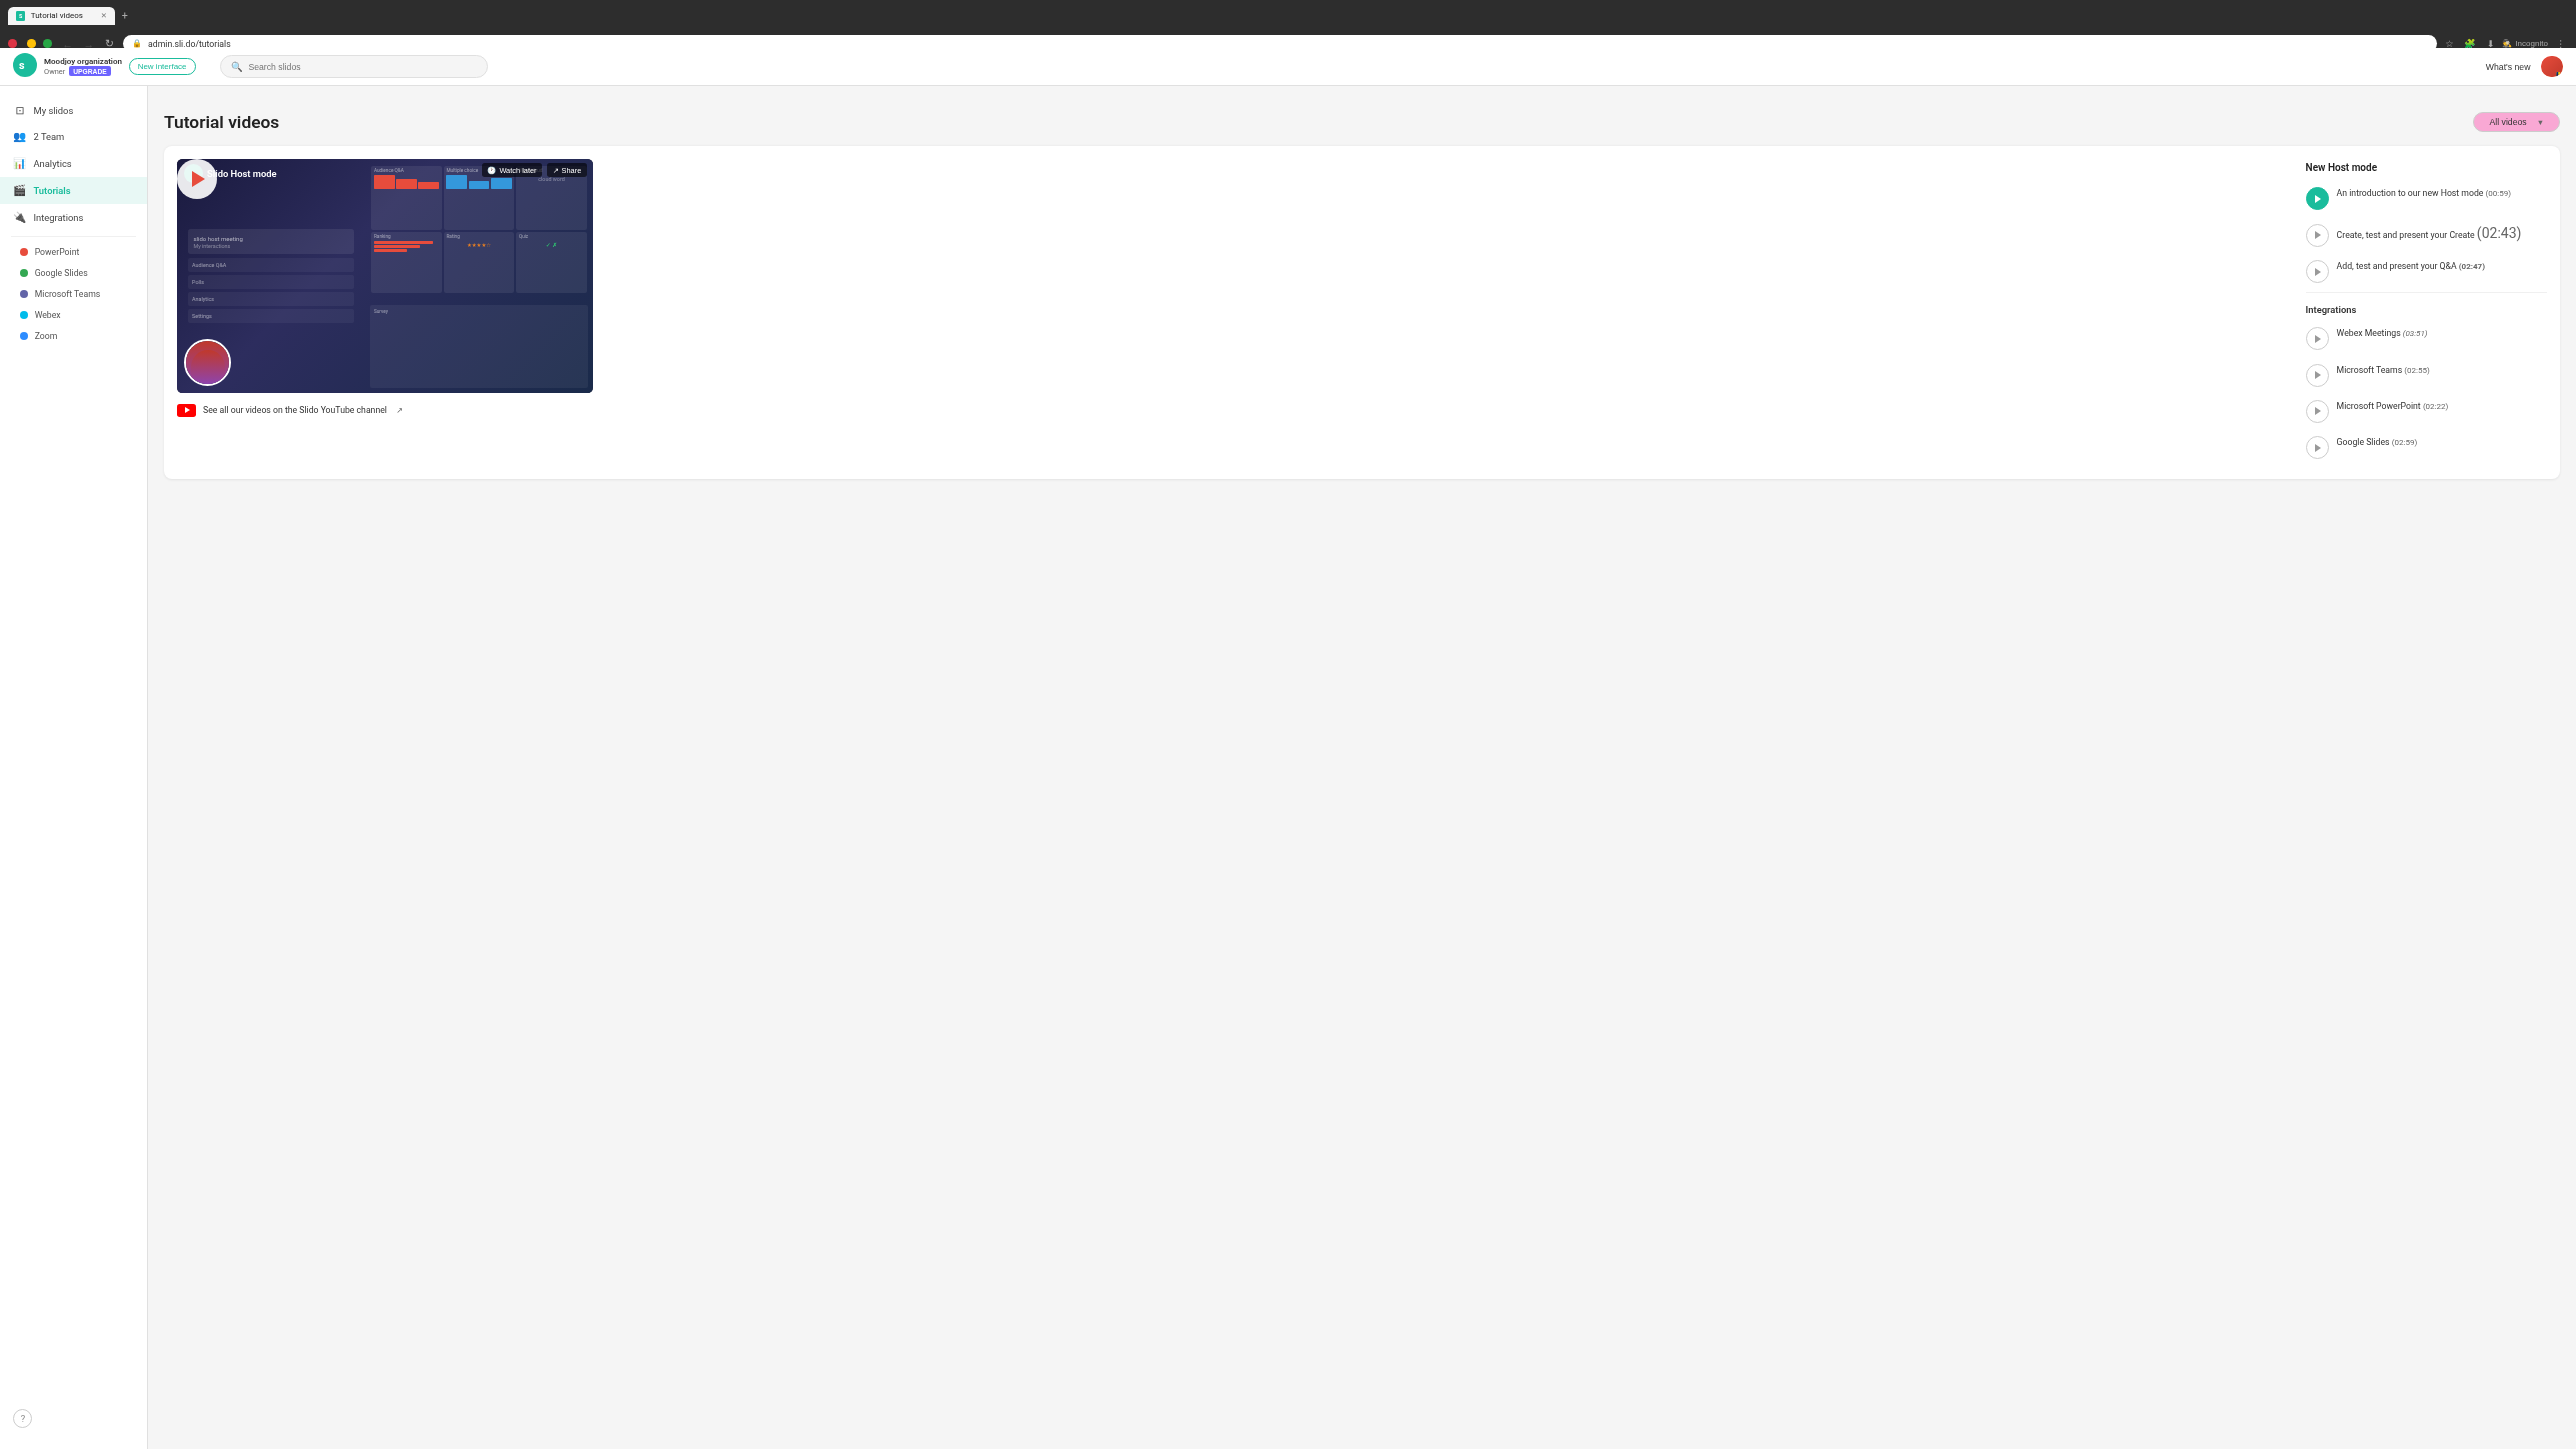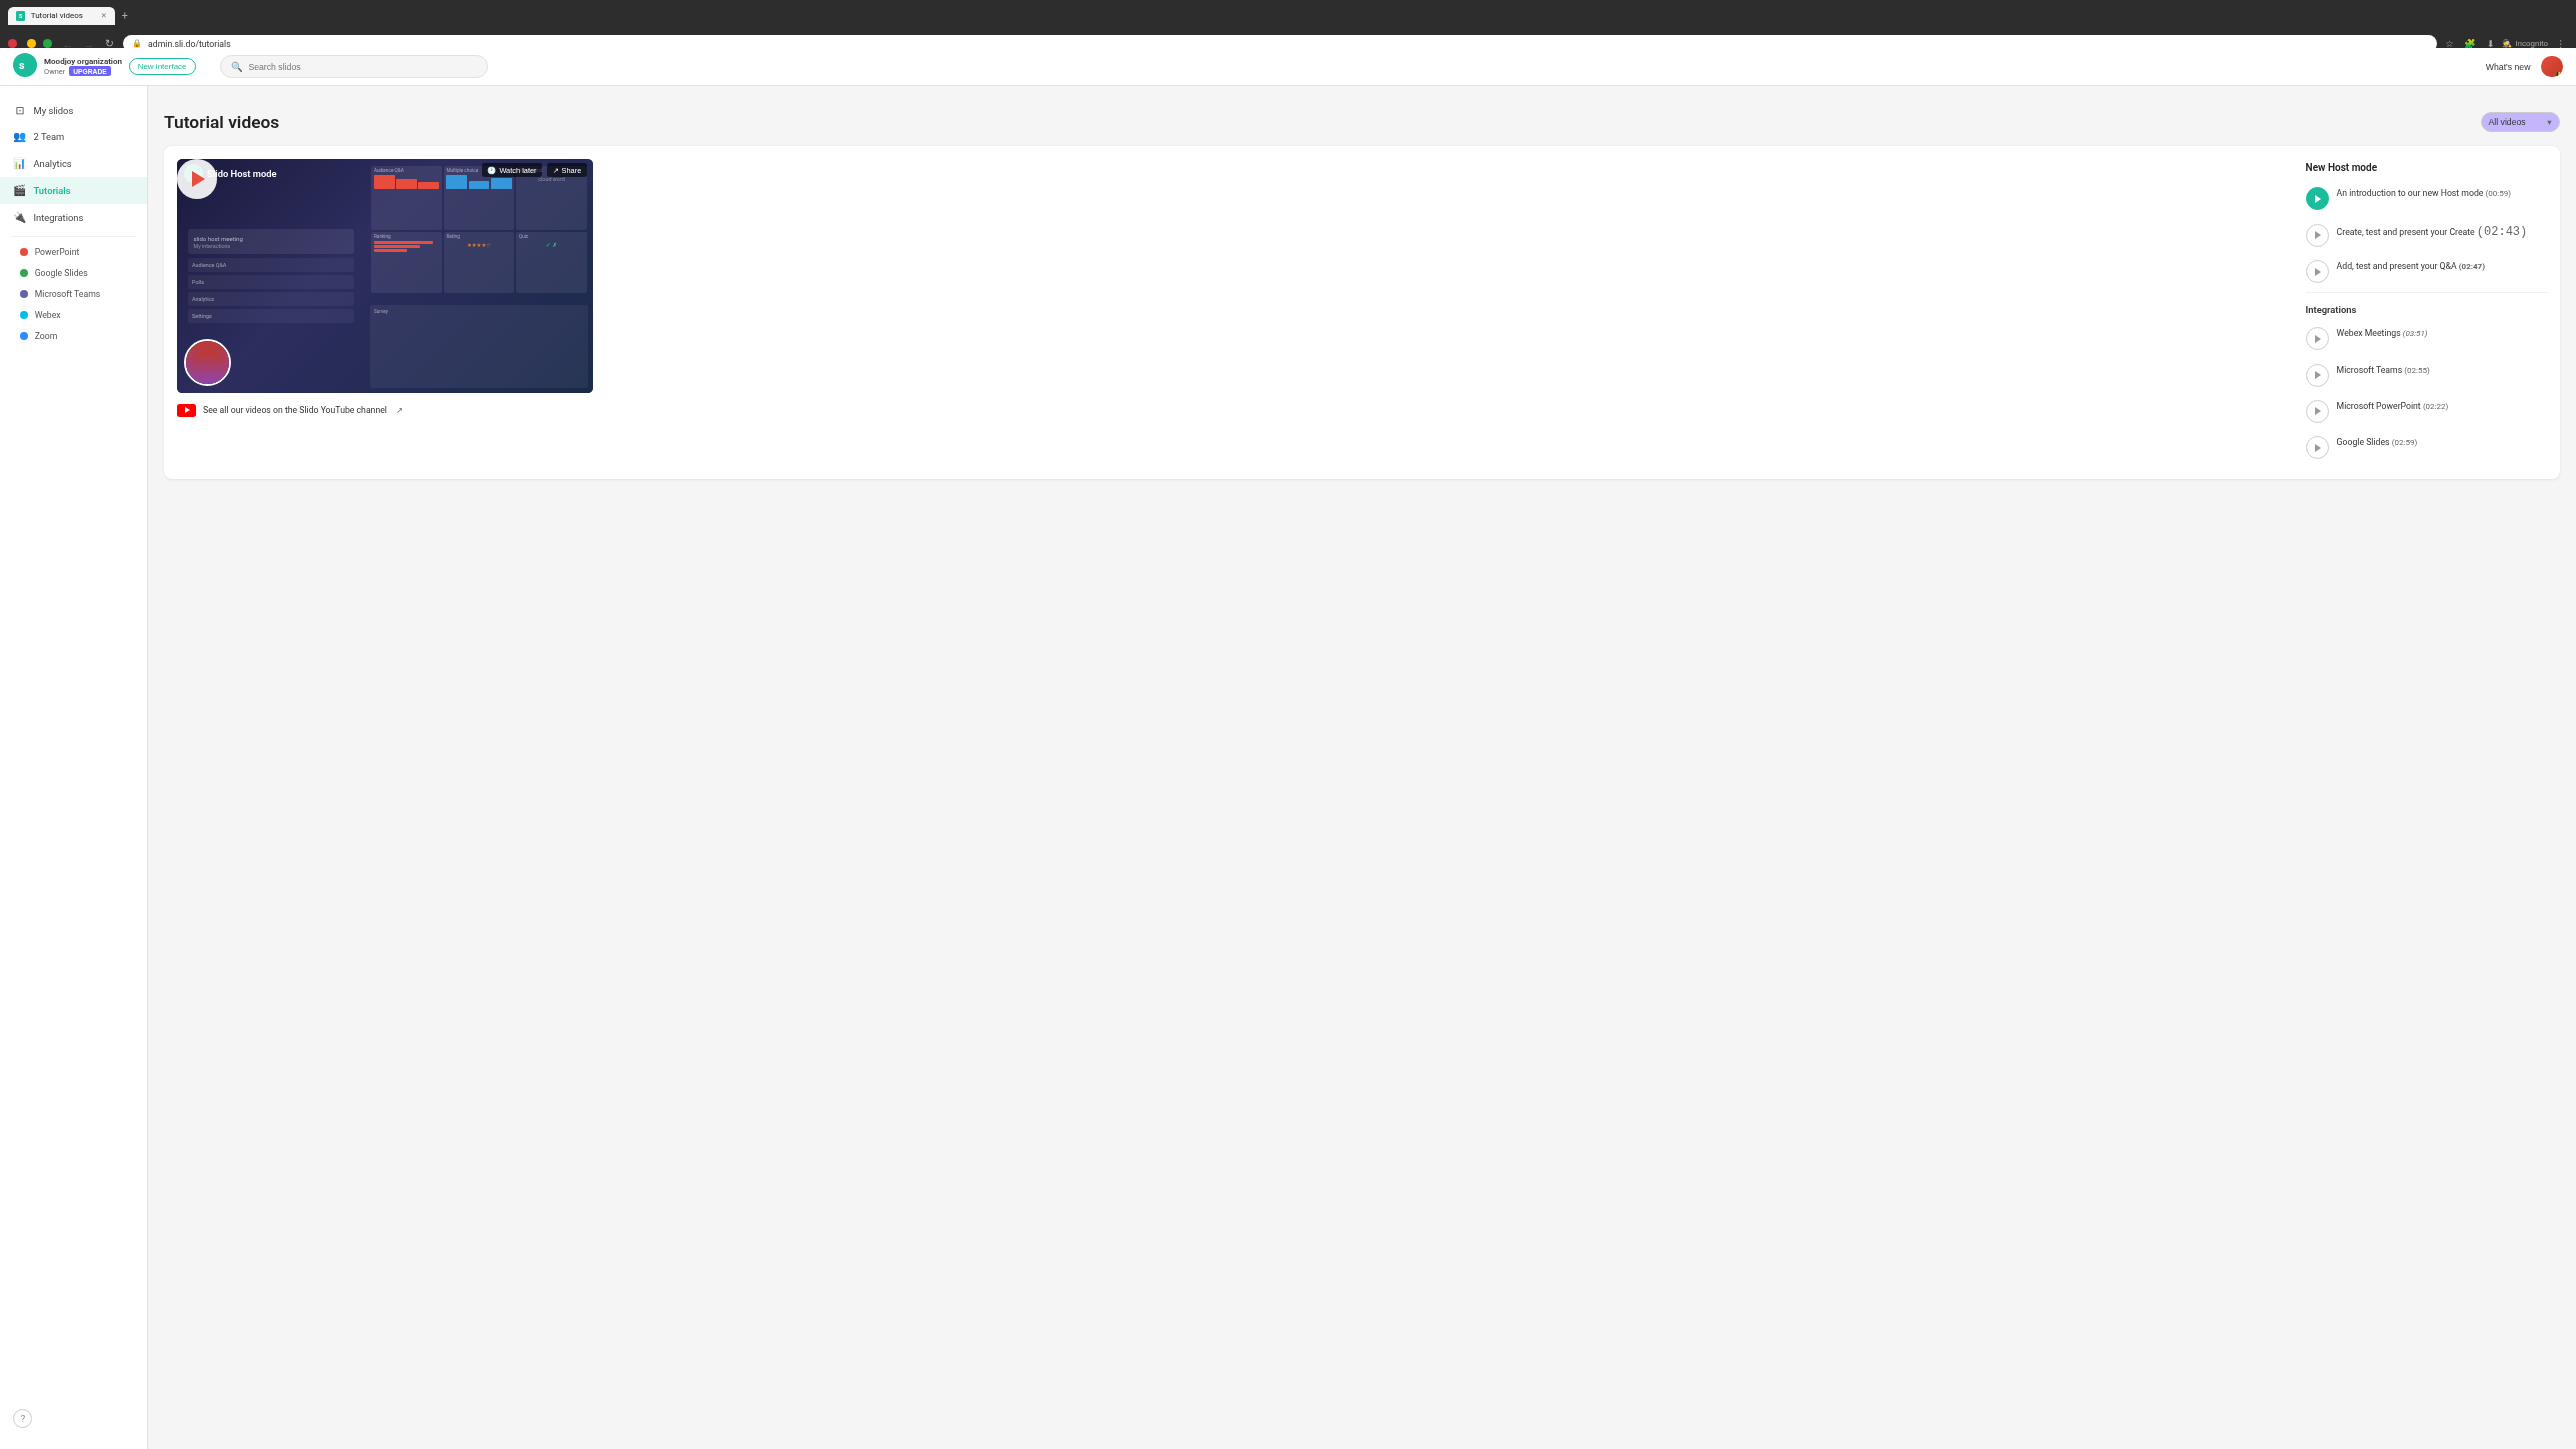--- a/index.html
+++ b/index.html
@@ -56,21 +56,21 @@
     .sidebar-divider { height: 0.7px; background: #f0f0f0; margin: 5.4px 10.7px; }
     .sidebar-sub-item { display: flex; align-items: center; gap: 6.7px; padding: 5.4px 13.4px 5.4px 20px; cursor: pointer; font-size: 8.7px; color: #555; text-align: right; }
     .sidebar-icon-dot { width: 8px; height: 8px; border-radius: 50%; }
     .help-btn { margin-top: auto; padding: 10.7px 13.4px; }
     .help-circle { width: 19px; height: 19px; border-radius: 50%; border: 1.3px solid #ccc; display: flex; align-items: center; justify-content: center; font-size: 9.4px; color: #888; cursor: pointer; }
 
     
     .main-content { margin-left: 148px; margin-top: 38px; padding: 16px; flex: 1; overflow-y: auto; }
     .page-header { display: flex; align-items: center; justify-content: space-between; margin-bottom: 13.4px; }
     .page-title { font-size: 17.4px; font-weight: 600; color: #222; }
-    .filter-dropdown { background: #c4b5fd; border: 0.7px solid #ccc; border-radius: 13.4px; padding: 4px 6px; font-size: 8.7px; cursor: pointer; display: flex; align-items: center; gap: 20px; color: #333; }
+    .filter-dropdown { background: #f9a8d4; border: 0.7px solid #ccc; border-radius: 13.4px; padding: 4px 15px; font-size: 8.7px; cursor: pointer; display: flex; align-items: center; gap: 10px; color: #333; }
     .filter-arrow { font-size: 7.4px; color: #666; }
 
     
     .content-card { background: #fff; border-radius: 8px; padding: 13.4px; box-shadow: 0 0.7px 2.7px rgba(0,0,0,0.08); }
     .card-body { display: flex; gap: 16px; }
     .video-section { flex: 1; }
     .video-wrapper { position: relative; border-radius: 5.4px; overflow: hidden; background: #1a1a2e; aspect-ratio: 16/9; max-width: 416px; cursor: pointer; }
     .video-play-btn { position: absolute; width: 40px; height: 40px; background: rgba(255,255,255,0.9); border-radius: 50%; display: flex; align-items: center; justify-content: center; font-size: 14.8px; color: #e74c3c; cursor: pointer; z-index: 2; }
     .video-presenter { position: absolute; bottom: 6.7px; left: 6.7px; width: 47px; height: 47px; border-radius: 50%; background: linear-gradient(135deg, #8e44ad, #3498db); border: 2px solid #fff; overflow: hidden; }
     .video-presenter-inner { width: 100%; height: 100%; background: linear-gradient(180deg, #c0392b 0%, #8e44ad 100%); display: flex; align-items: flex-end; justify-content: center; }
@@ -358,21 +358,21 @@
             </div>
           </div>
 
           <div class="video-list-item">
             <div class="play-btn-circle">
               <div class="play-icon"></div>
             </div>
             <div class="video-item-info">
               <div class="video-item-title">
                 <span>Create, test and present your Create</span>
-                <span style="color:#666;font-size:12px;font-family:Liberation Mono, monospace;">(02:43)</span>
+                <span style="color:#666;font-size:14px;">(02:43)</span>
               </div>
             </div>
           </div>
 
           <div class="video-list-item">
             <div class="play-btn-circle">
               <div class="play-icon"></div>
             </div>
             <div class="video-item-info">
               <div class="video-item-title">

